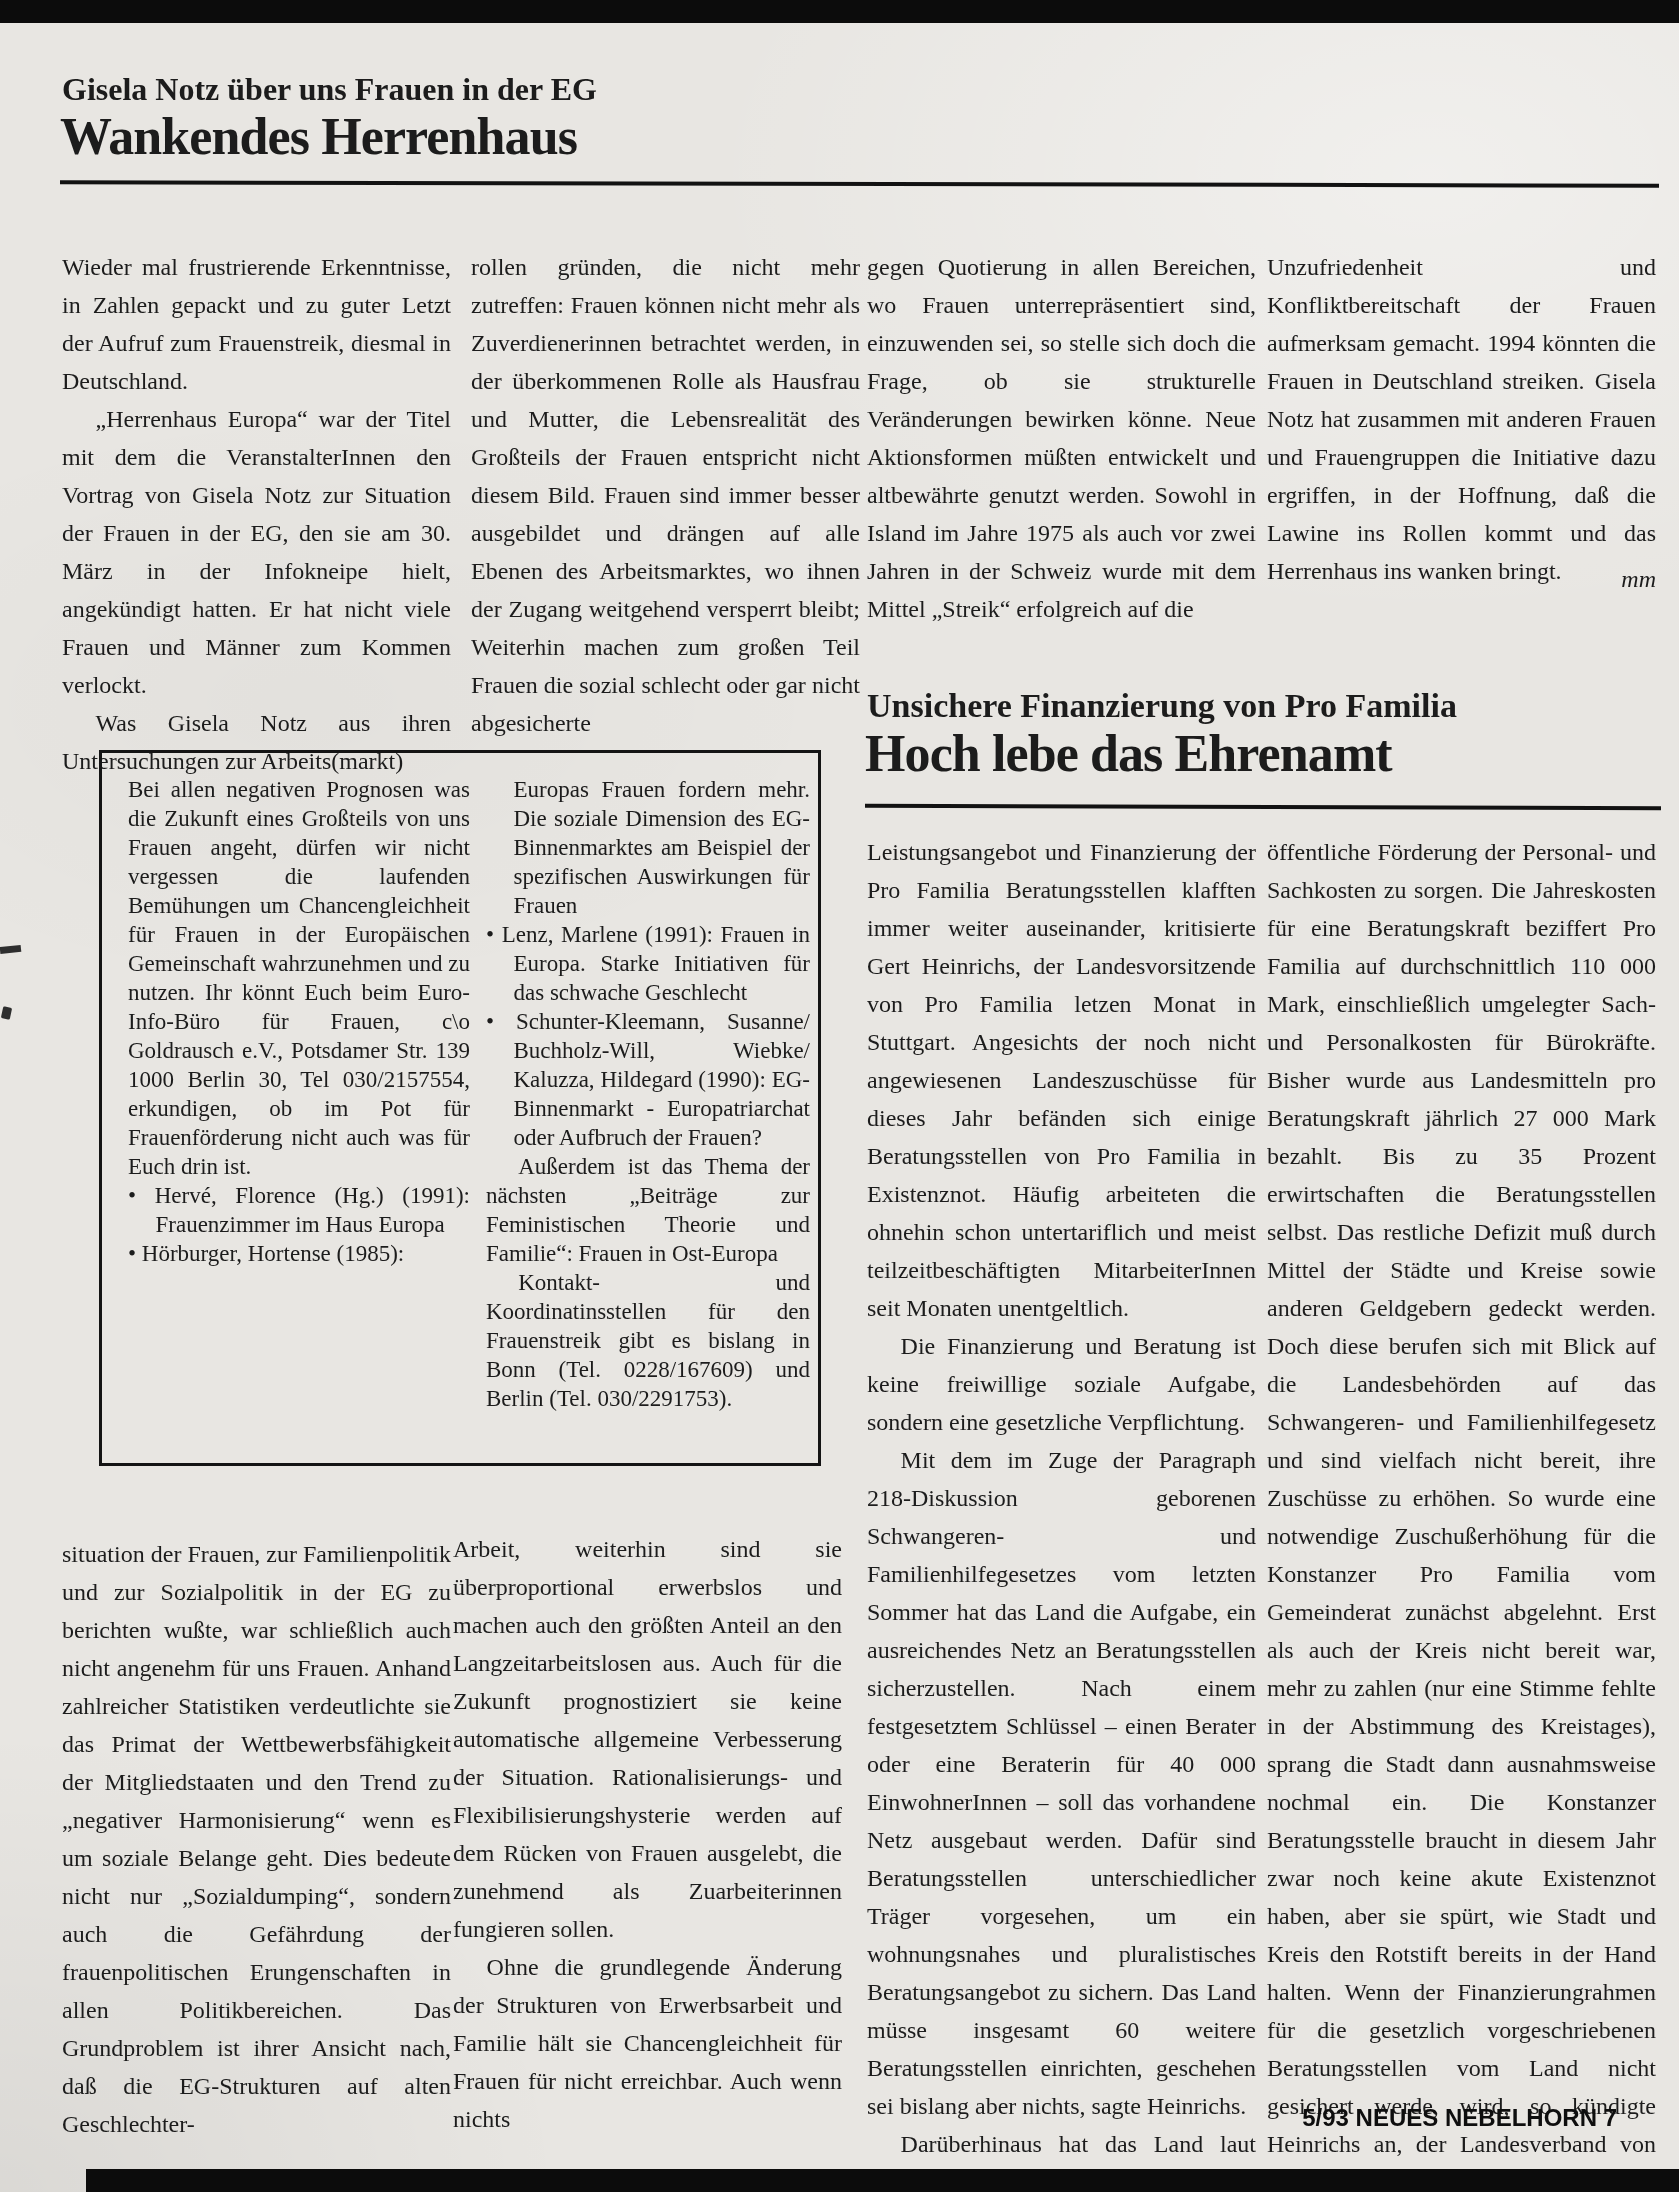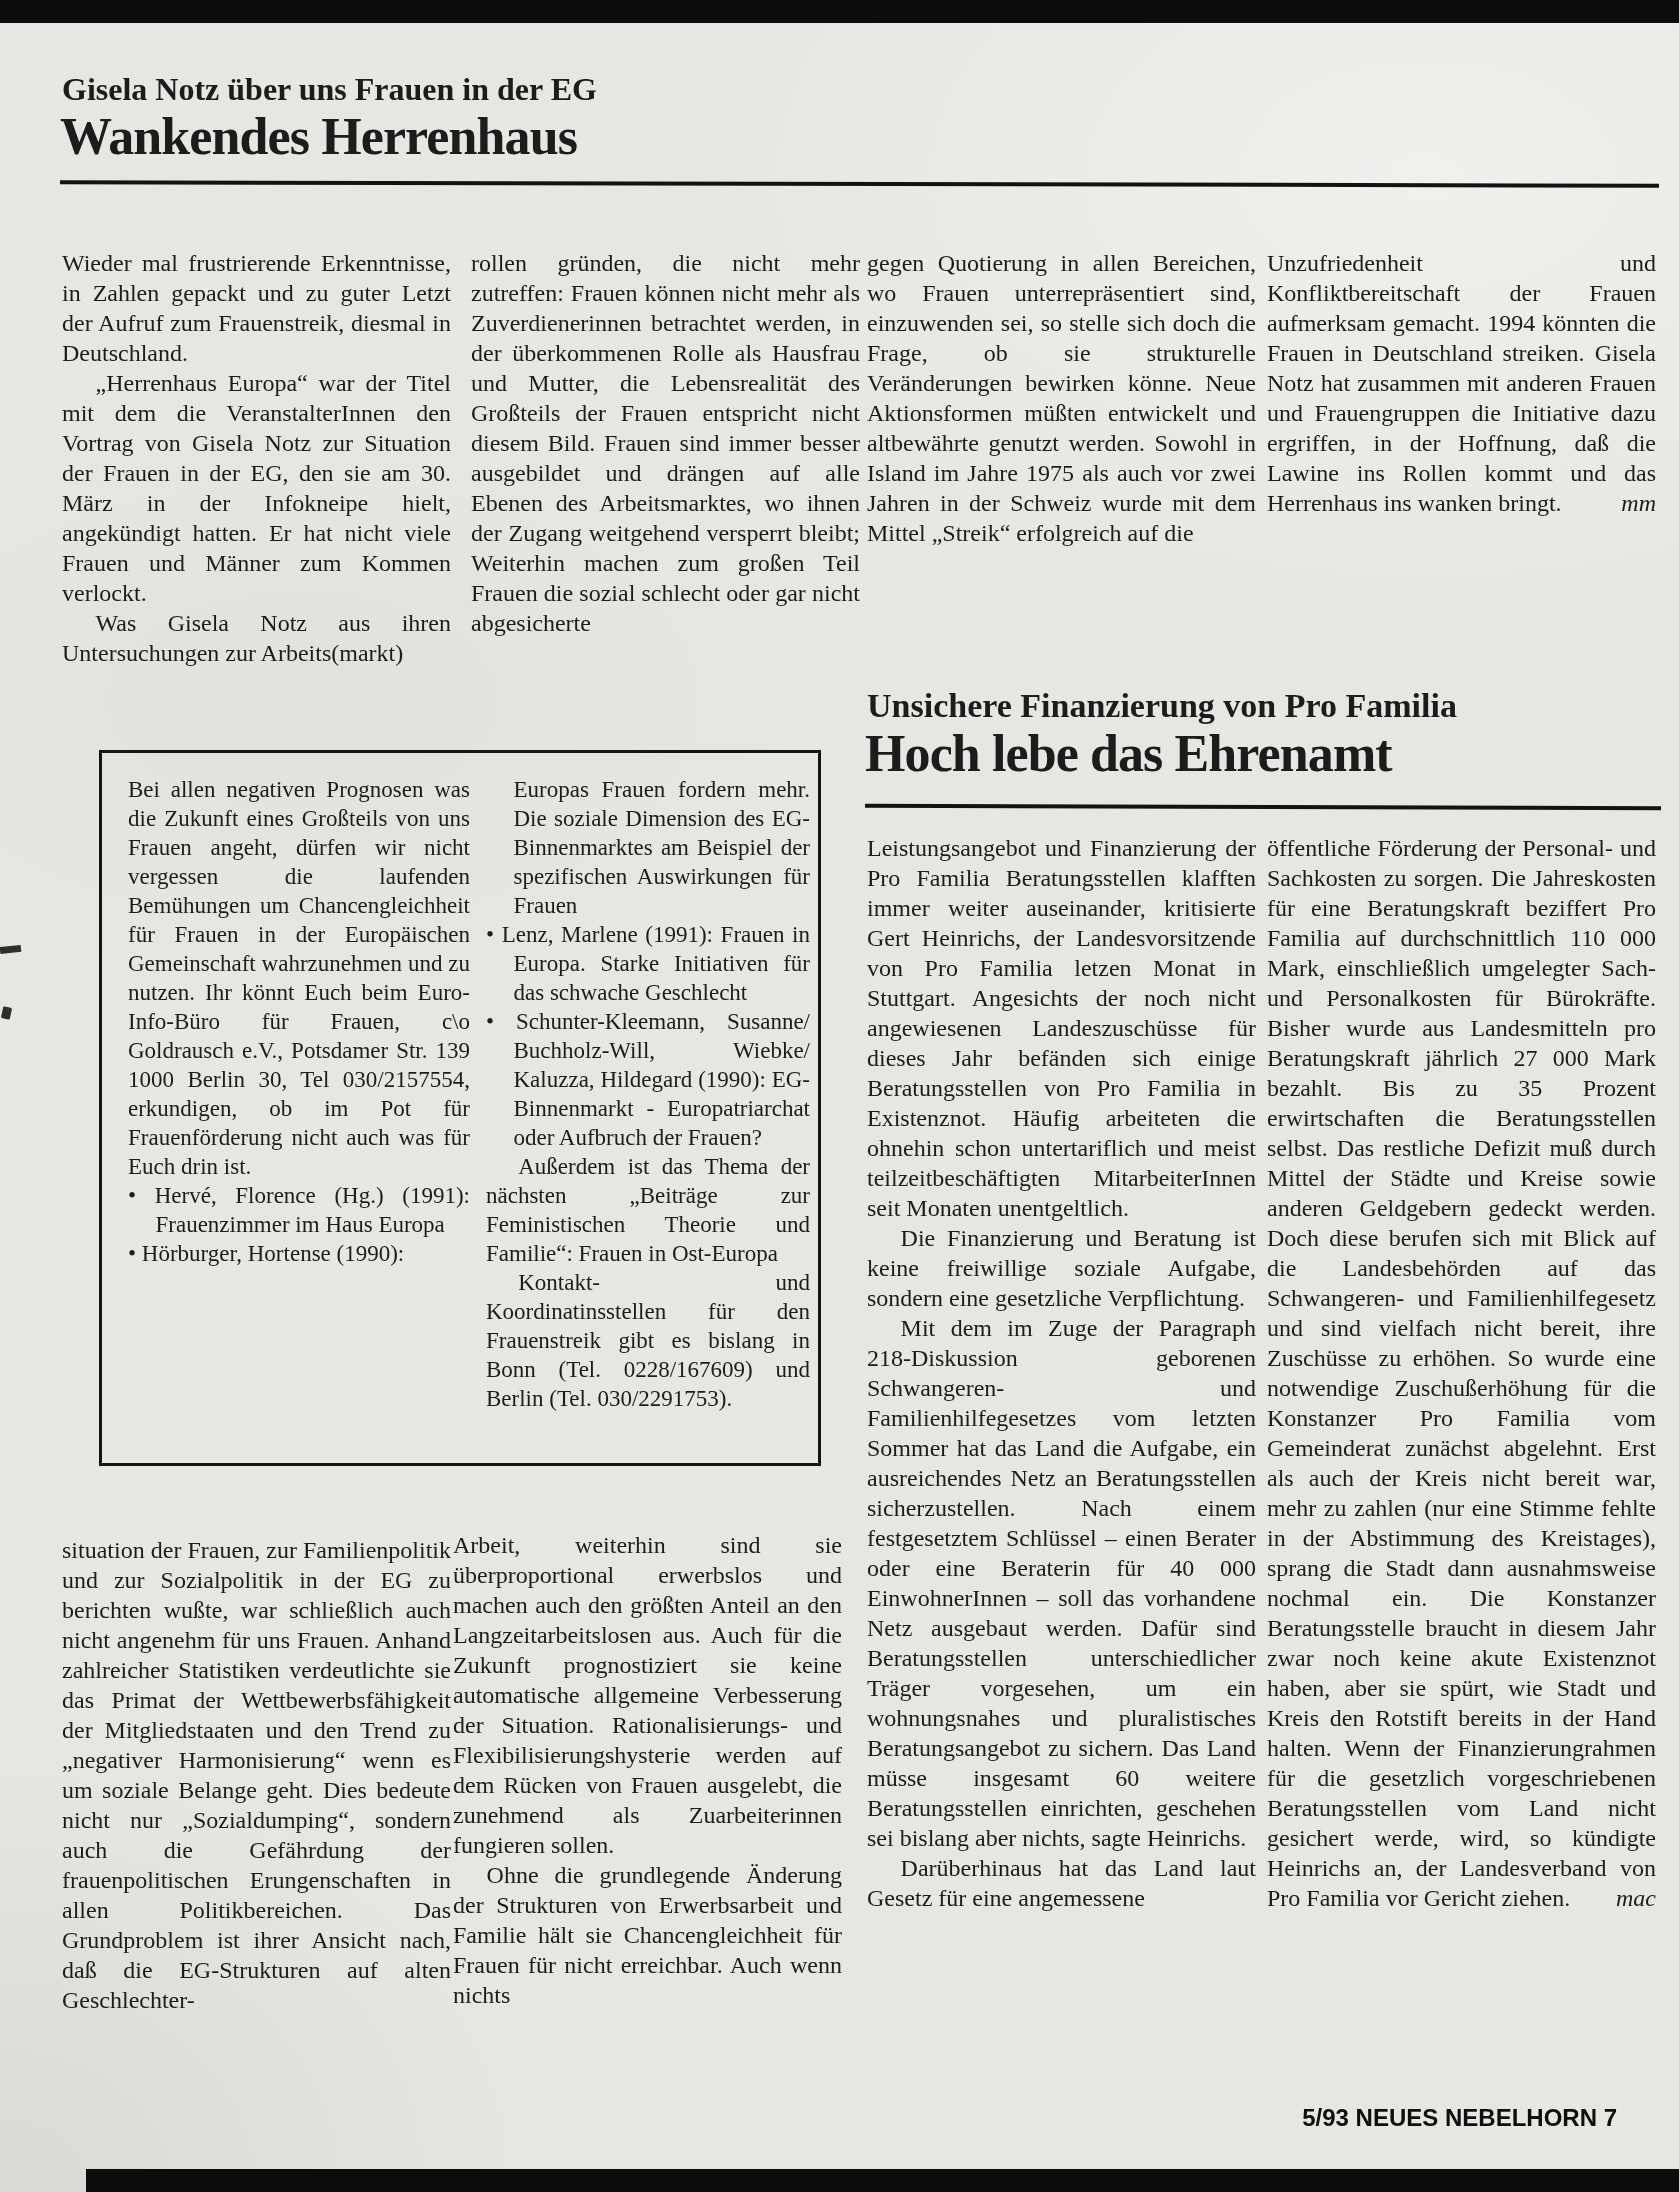--- a/index.html
+++ b/index.html
@@ -18,21 +18,21 @@
   .kicker { position:absolute; font-weight:bold; white-space:nowrap; }
   .kicker1 { left:62px; top:71px; font-size:32px; }
   .kicker2 { left:867px; top:687px; font-size:34px; }
   .headline { position:absolute; margin:0; font-weight:bold; letter-spacing:-0.9px; white-space:nowrap; }
   .headline1 { left:60px; top:107px; font-size:52px; }
   .headline2 { left:865px; top:724px; font-size:52px; }
   .rule { position:absolute; background:#121212; }
   .rule1 { left:60px; top:182px; width:1599px; height:4.3px; transform:rotate(0.12deg); }
   .rule2 { left:865px; top:805px; width:796px; height:4.3px; transform:rotate(0.18deg); }
 
-  .col { position:absolute; width:389px; text-align:justify; font-size:24px; line-height:30px; }
+  .col { position:absolute; width:389px; text-align:justify; font-size:24px; line-height:38px; }
   .col p { margin:0; }
   .ind { text-indent:1.4em; }
   .a1c1 { left:62px;   top:248px; }
   .a1c2 { left:471px;  top:248px; }
   .a1c3 { left:867px; top:248px; }
   .a1c4 { left:1267px; top:248px; }
   .a2c1 { left:867px; top:833px; }
   .a2c2 { left:1267px; top:833px; }
   .cc1  { left:62px;   top:1535px; }
   .cc2  { left:453px;  top:1530px; }
@@ -84,21 +84,21 @@
   </div>
   <div class="col a1c4">
     <p>Unzufriedenheit und Konfliktbereitschaft der Frauen aufmerksam gemacht. 1994 könnten die Frauen in Deutschland streiken. Gisela Notz hat zusammen mit anderen Frauen und Frauengruppen die Initiative dazu ergriffen, in der Hoffnung, daß die Lawine ins Rollen kommt und das Herrenhaus ins wanken bringt.</p>
     <p class="byline">mm</p>
   </div>
 
   <div class="infobox">
     <div class="boxcol bc1">
       <p>Bei allen negativen Prognosen was die Zukunft eines Großteils von uns Frauen angeht, dürfen wir nicht vergessen die laufenden Bemühungen um Chancengleichheit für Frauen in der Europäischen Gemeinschaft wahrzunehmen und zu nutzen. Ihr könnt Euch beim Euro-Info-Büro für Frauen, c\o Goldrausch e.V., Potsdamer Str. 139 1000 Berlin 30, Tel 030/2157554, erkundigen, ob im Pot für Frauenförderung nicht auch was für Euch drin ist.</p>
       <p class="bullet">• Hervé, Florence (Hg.) (1991): Frauenzimmer im Haus Europa</p>
-      <p class="bullet">• Hörburger, Hortense (1990):</p>
+      <p class="bullet">• Hörburger, Hortense (1985):</p>
     </div>
     <div class="boxcol bc2">
       <p class="hang">Europas Frauen fordern mehr. Die soziale Dimension des EG-Binnenmarktes am Beispiel der spezifischen Auswirkungen für Frauen</p>
       <p class="bullet">• Lenz, Marlene (1991): Frauen in Europa. Starke Initiativen für das schwache Geschlecht</p>
       <p class="bullet">• Schunter-Kleemann, Susanne/ Buchholz-Will, Wiebke/ Kaluzza, Hildegard (1990): EG-Binnenmarkt - Europatriarchat oder Aufbruch der Frauen?</p>
       <p class="ind">Außerdem ist das Thema der nächsten „Beiträge zur Feministischen Theorie und Familie“: Frauen in Ost-Europa</p>
       <p class="ind">Kontakt- und Koordinatinsstellen für den Frauenstreik gibt es bislang in Bonn (Tel. 0228/167609) und Berlin (Tel. 030/2291753).</p>
     </div>
   </div>
 

